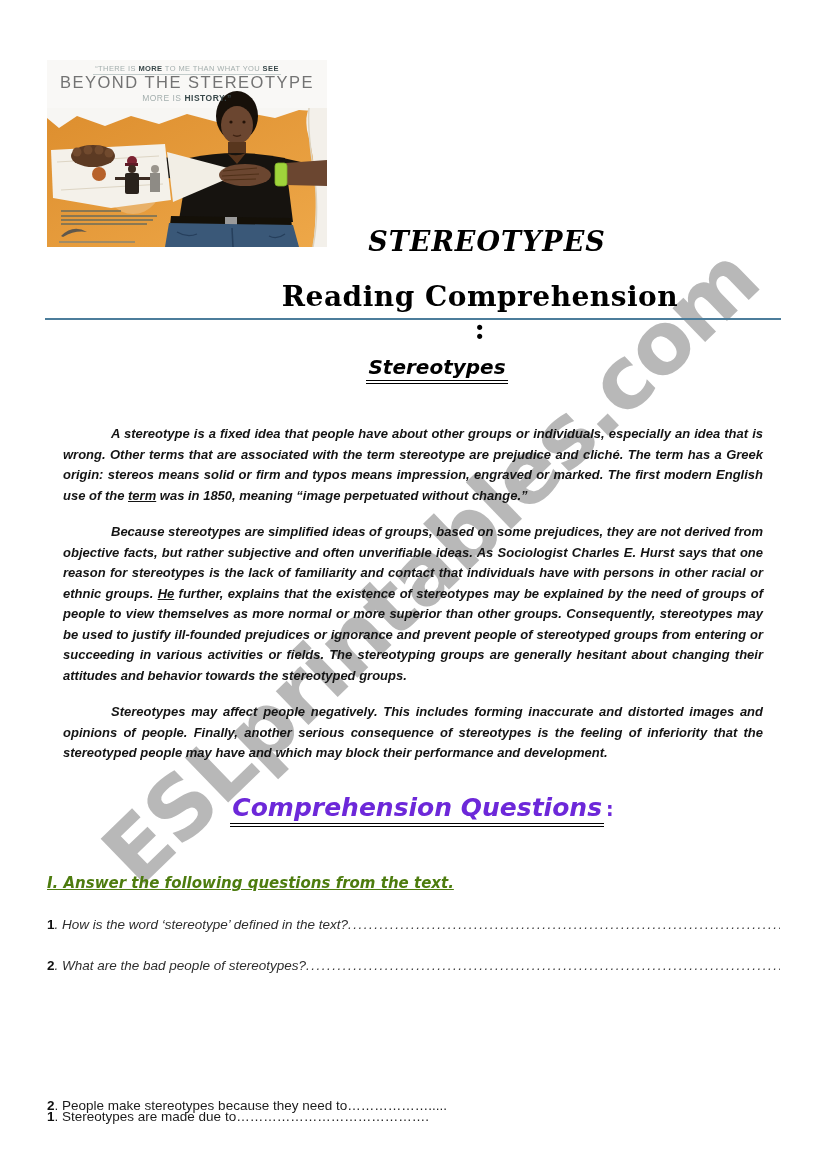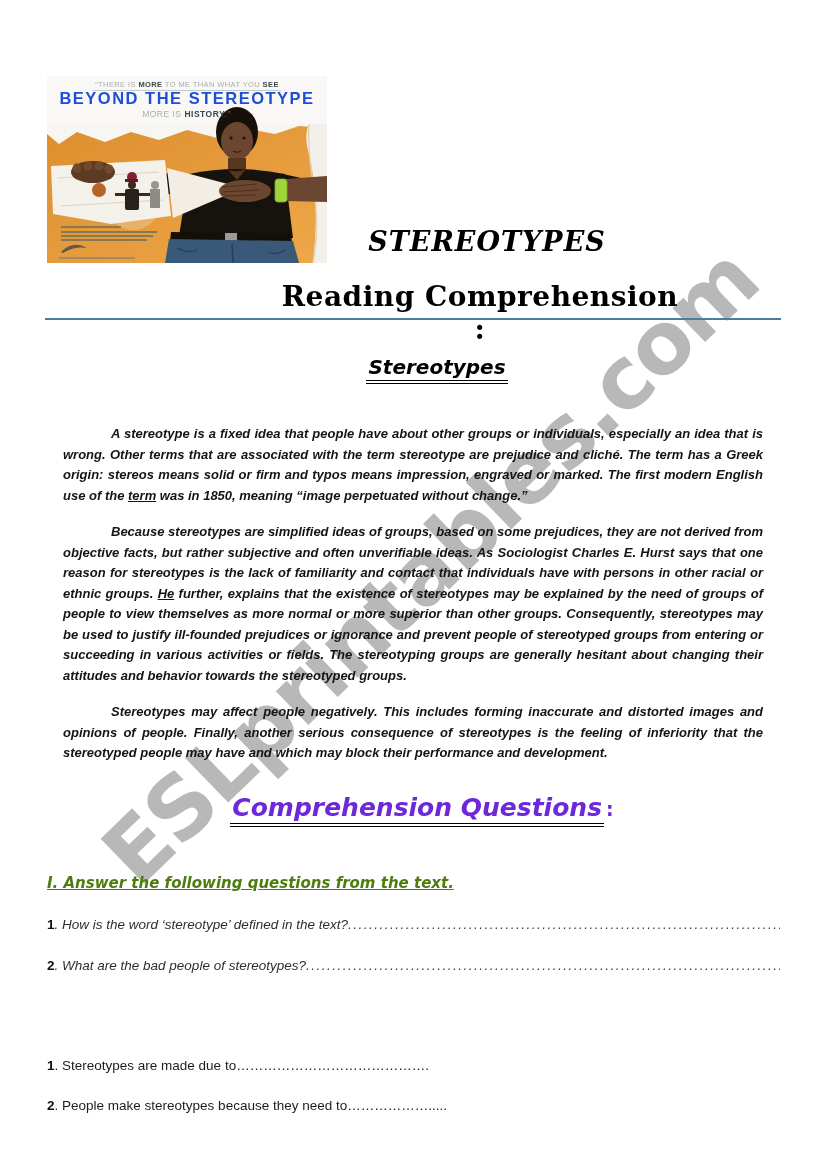--- a/index.html
+++ b/index.html
@@ -9,26 +9,26 @@
   }
   
   .watermark {
     position:absolute; left:430px; top:566px; z-index:1;
     transform:translate(-50%,-50%) rotate(-44deg);
     font-family:"DejaVu Sans", sans-serif; font-weight:bold;
     font-size:86px; letter-spacing:-2px; white-space:nowrap;
     color:rgba(125,125,125,0.55);
   }
   
-  .poster { position:absolute; left:47px; top:76px; width:280px; height:187px; z-index:3; }
+  .poster { position:absolute; left:47px; top:60px; width:280px; height:187px; z-index:3; }
   .poster svg { position:absolute; left:0; top:0; }
   .poster-text { position:absolute; left:0; top:0; width:100%; text-align:center; z-index:2; }
   .p-line1 { position:absolute; top:4px; width:100%; font-size:7.5px; letter-spacing:0.4px; color:#a4afae; }
   .p-line1 .inner { display:inline-block; border-bottom:1px solid #c3cccb; padding:0 2px 1px 2px; }
-  .p-line2 { position:absolute; top:13px; width:100%; font-size:16.5px; font-weight:bold; letter-spacing:1.5px; color:#1d4ed8; }
+  .p-line2 { position:absolute; top:13px; width:100%; font-size:16.5px; font-weight:normal; letter-spacing:1.5px; color:#737373; }
   .p-line3 { position:absolute; top:33px; width:100%; font-size:8.5px; letter-spacing:0.5px; color:#a4afae; }
   .poster-text .seg-bold { font-weight:bold; color:#39484a; }
   
   .doc-title {
     position:absolute; left:287px; top:226px; width:400px; text-align:center; z-index:2;
     font-family:"DejaVu Serif", serif; font-weight:bold; font-style:italic;
     font-size:27px; letter-spacing:1px; color:#000;
   }
   .doc-subtitle {
     position:absolute; left:280px; top:280px; width:400px; text-align:center; z-index:2;
@@ -68,21 +68,21 @@
   }
   .q-line .qnum { font-weight:bold; font-style:normal; color:#111; }
   .q-line .qtext { font-style:italic; }
   .q-line .qdots { font-style:italic; letter-spacing:1.5px; color:#3a3a3a; }
   #q1 { top:917px; } #q2 { top:958px; }
   .c-line {
     position:absolute; left:47px; width:733px; z-index:2;
     font-size:13.5px; color:#1c1c1c; white-space:nowrap; overflow:hidden;
   }
   .c-line .qnum { font-weight:bold; color:#111; }
-  #c1 { top:1058px; } #c2 { top:1098px; }
+  #c1 { top:1109px; } #c2 { top:1098px; }
 </style>
 </head>
 <body>
 
 <div class="page">
 
   <div class="watermark">ESLprintables.com</div>
 
   <div class="poster">
     <svg width="280" height="187" viewBox="0 0 280 187">

